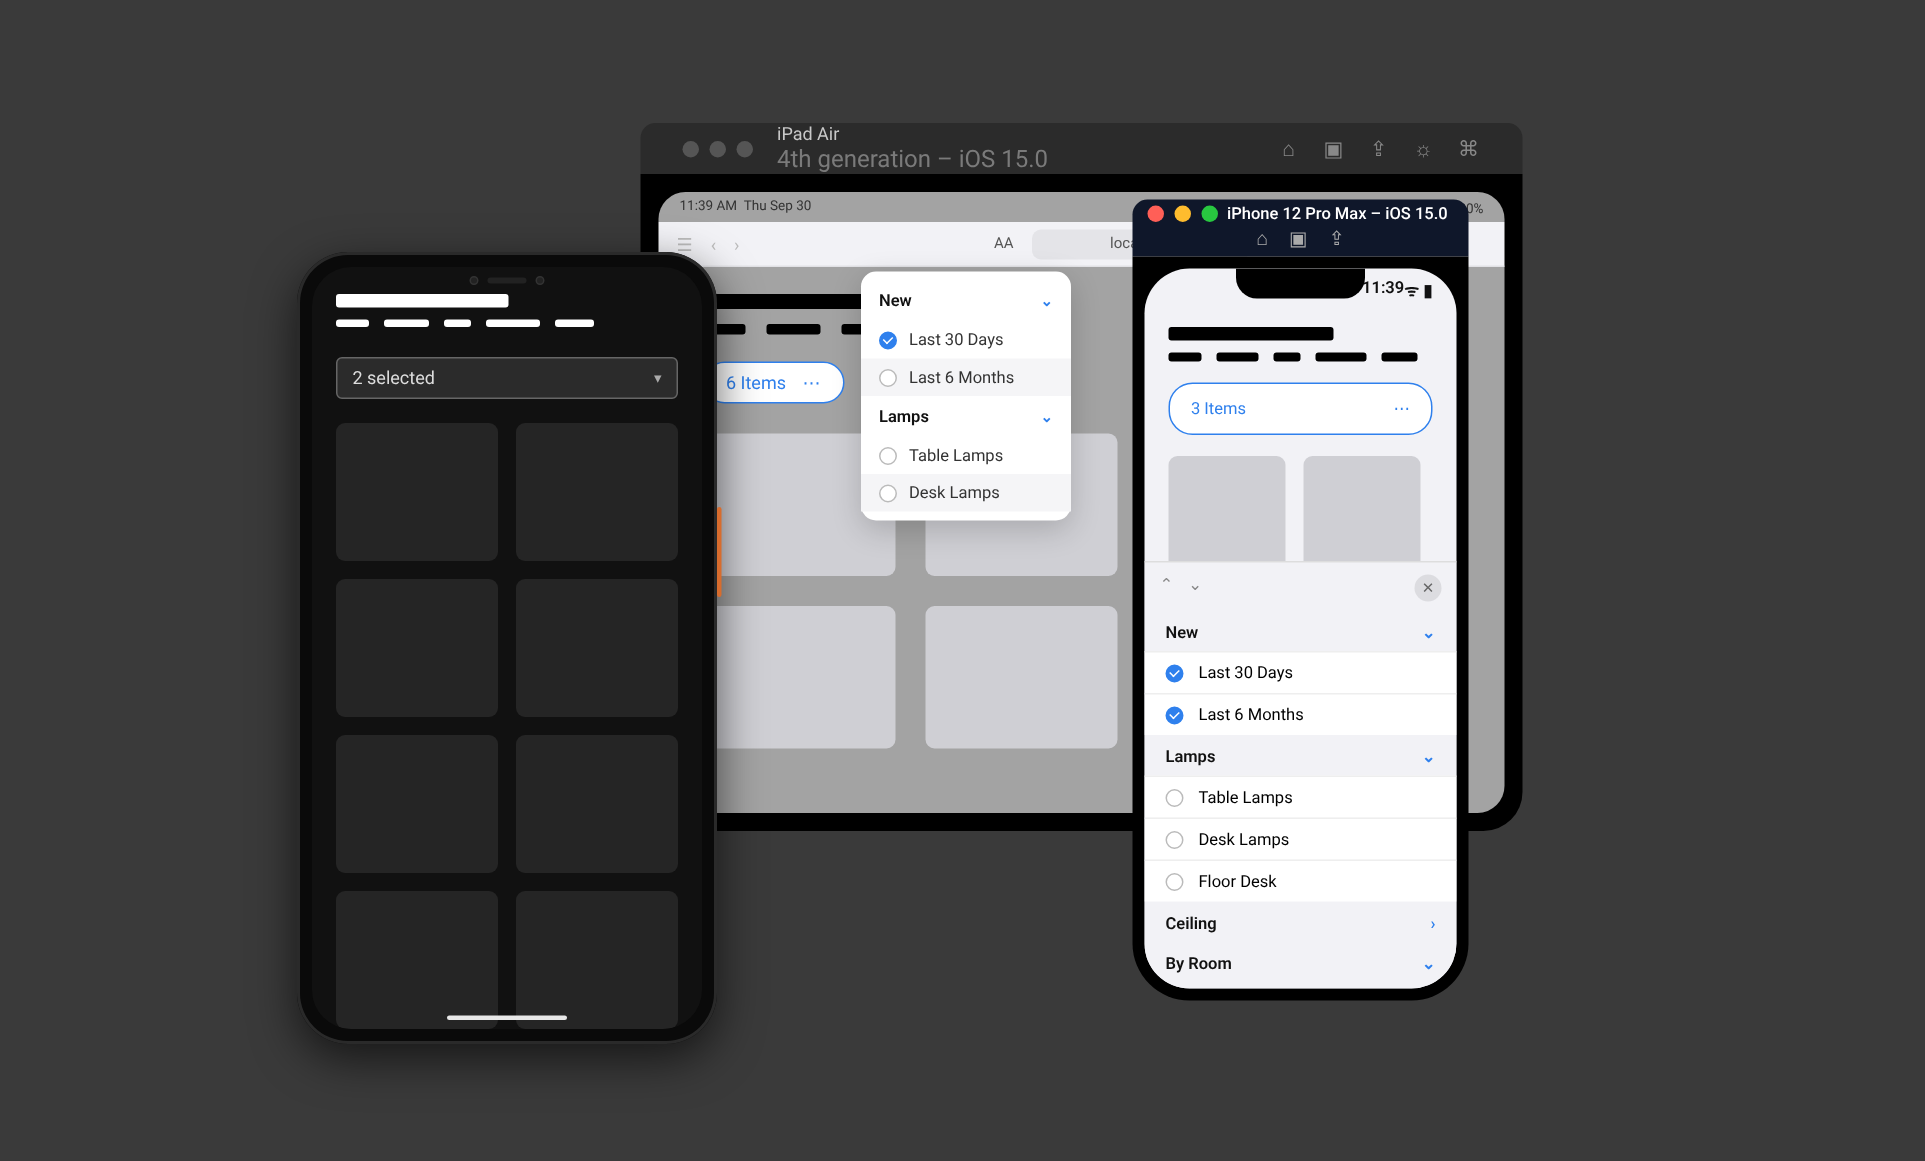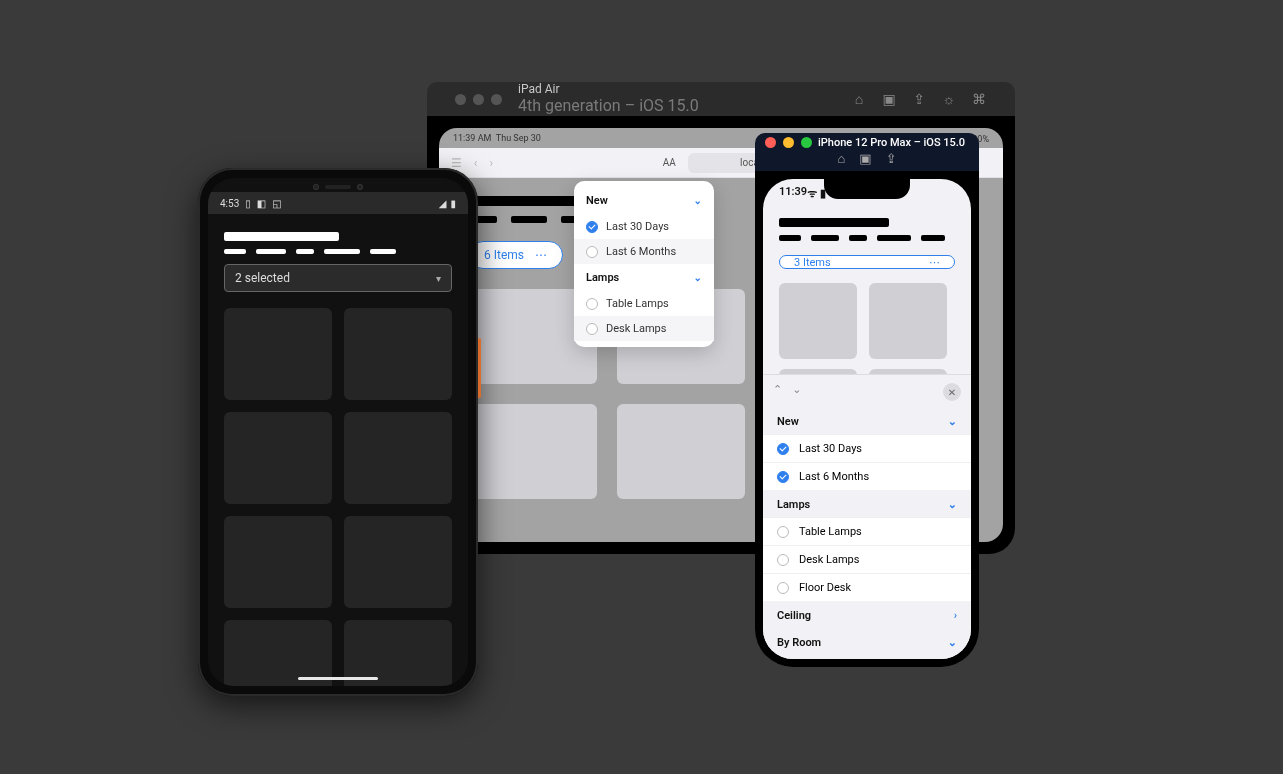--- a/index.html
+++ b/index.html
@@ -143,32 +143,32 @@
   }
   .iphone-screen{
     background:#f2f2f6; height:480px; border-radius:30px; overflow:hidden; position:relative;
   }
   .notch{
     position:absolute; top:0; left:50%; transform:translateX(-50%);
     width:86px; height:20px; background:#000; border-radius:0 0 14px 14px;
     z-index:5;
   }
   .iphone-status{
-    display:flex; justify-content:flex-start; padding:6px 16px 0; font-size:11px; font-weight:600; color:#111;
+    display:flex; justify-content:flex-end; padding:6px 16px 0; font-size:11px; font-weight:600; color:#111;
   }
   .iphone-content{
     padding:18px 16px 0;
   }
   .redacted-title{height:9px; background:#000; width:110px; border-radius:2px;}
   .redacted-row{display:flex; gap:10px; margin-top:8px;}
   .redacted-row span{height:6px; background:#000; border-radius:2px;}
   .iphone-pill{
     margin-top:14px;
     border:1.5px solid #2f80ed; color:#2f80ed;
-    border-radius:16px; height:14px; font-size:11px;
+    border-radius:16px; height:35px; font-size:11px;
     display:flex; align-items:center; justify-content:space-between;
     padding:0 14px; background:#fff;
   }
   .iphone-tiles{display:flex; gap:12px; margin-top:14px;}
   .iphone-tiles .t{width:78px; height:76px; background:#cfcfd4; border-radius:6px;}
   .iphone-tiles.row2 .t{height:14px;}
   .sheet{
     position:absolute; left:0; right:0; bottom:0;
     background:#f2f2f6;
     border-top:1px solid #ddd;
@@ -202,21 +202,21 @@
   .android-sensor .dot{width:6px;height:6px;border-radius:50%;background:#222;border:1px solid #333;}
   .android-sensor .bar{width:28px;height:4px;border-radius:2px;background:#222;}
   .android-status{ margin-top:14px; height:22px; background:#2a2a2a; display:flex; align-items:center; justify-content:space-between; padding:0 12px; font-size:10px; color:#ddd;}
   .android-status .l{display:flex; gap:6px; align-items:center;}
   .android-status .r{display:flex; gap:4px; align-items:center;}
   .android-content{ padding:18px 16px 0;}
   .a-title{height:9px; width:115px; background:#fff; border-radius:2px;}
   .a-row{display:flex; gap:10px; margin-top:8px;}
   .a-row span{height:5px; background:#fff; border-radius:2px;}
   .android-select{
-    margin-top:10px; border:1px solid #666; background:#2b2b2b;
+    margin-top:20px; border:1px solid #666; background:#2b2b2b;
     height:28px; border-radius:4px; display:flex; align-items:center; justify-content:space-between;
     padding:0 10px; font-size:12px; color:#ddd;
   }
   .android-select .caret{color:#aaa; font-size:10px;}
   .android-grid{display:flex; flex-wrap:wrap; gap:12px; margin-top:16px;}
   .android-grid .at{ width:108px; height:92px; background:#252525; border-radius:6px;}
   .home-ind{ position:absolute; bottom:6px; left:50%; transform:translateX(-50%); width:80px; height:3px; border-radius:2px; background:#e8e8e8;}
 
   .navchev{font-size:12px;color:#bbb}
 </style>
@@ -407,32 +407,20 @@
     </div>
   </div>
 
   <div class="android">
     <div class="android-screen">
       <div class="android-sensor">
         <span class="dot"></span>
           <span class="bar"></span>
           <span class="dot"></span>
       </div>
-      <div class="android-status">
-        <div class="l">
-          <span>4:53</span>
-          <span>▯</span>
-          <span>◧</span>
-          <span>◱</span>
-        </div>
-        <div class="r">
-          <span>◢</span>
-          <span>▮</span>
-        </div>
-      </div>
       <div class="android-content">
         <div class="a-title"></div>
         <div class="a-row">
           <span style="width:22px"></span>
             <span style="width:30px"></span>
             <span style="width:18px"></span>
             <span style="width:36px"></span>
             <span style="width:26px"></span>
         </div>
         <div class="android-select">

